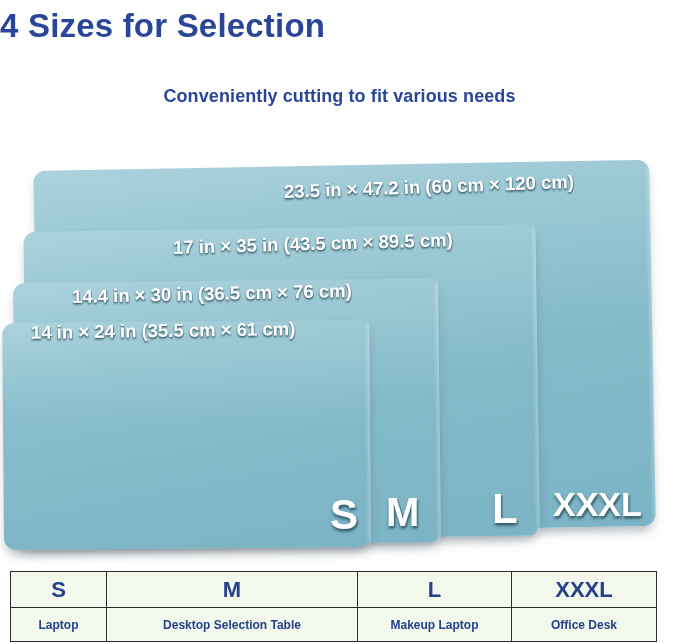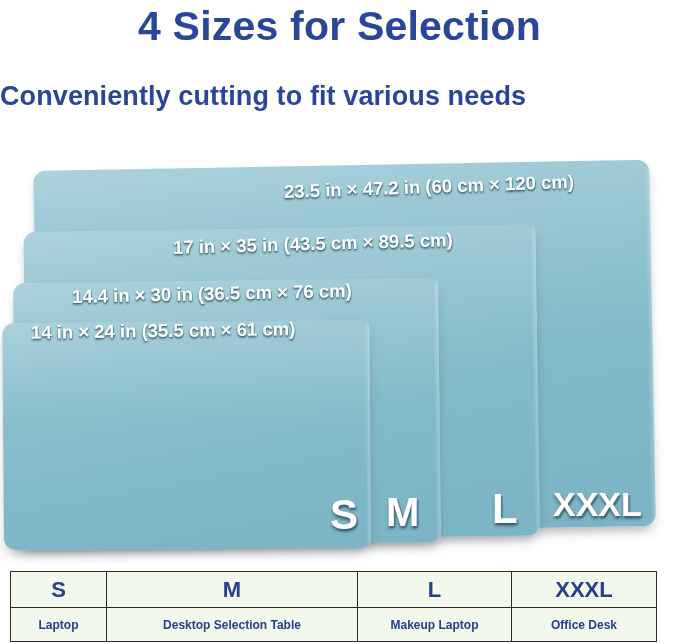--- a/index.html
+++ b/index.html
@@ -15,33 +15,34 @@
     font-family: "Liberation Sans", sans-serif;
     -webkit-font-smoothing: antialiased;
   }
 
   
   .title {
     position: absolute;
     left: 0;
     top: 4px;
     width: 679px;
-    text-align: center;
-    font-size: 41px;
+    text-align: left;
+    font-size: 33px;
     font-weight: bold;
     color: #2a4699;
     letter-spacing: 0.2px;
     line-height: 44px;
   }
   .subtitle {
     position: absolute;
     left: 0;
     top: 80px;
     width: 679px;
-    font-size: 27px;
+    text-align: center;
+    font-size: 18px;
     font-weight: bold;
     color: #2a4699;
     letter-spacing: 0.1px;
     line-height: 32px;
   }
 
   
   .mat-stage {
     position: absolute;
     left: 0;

